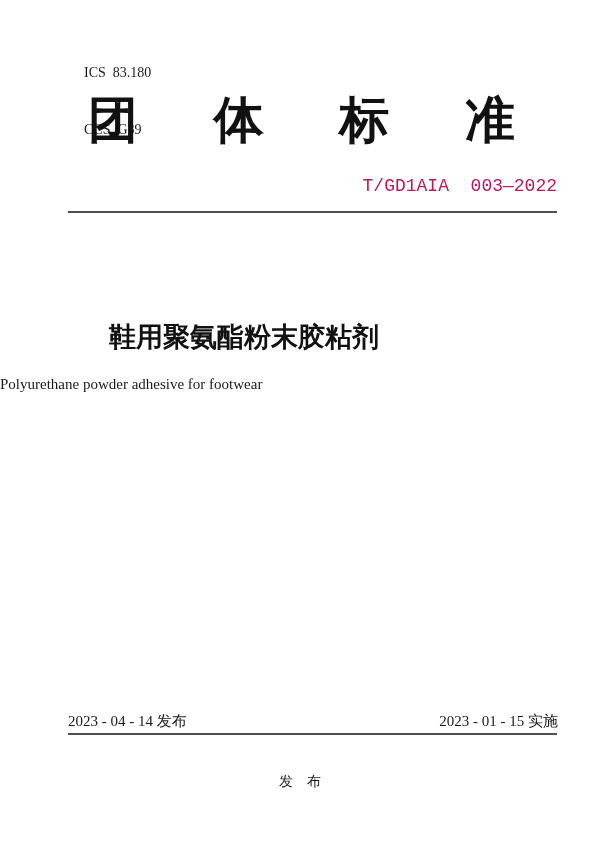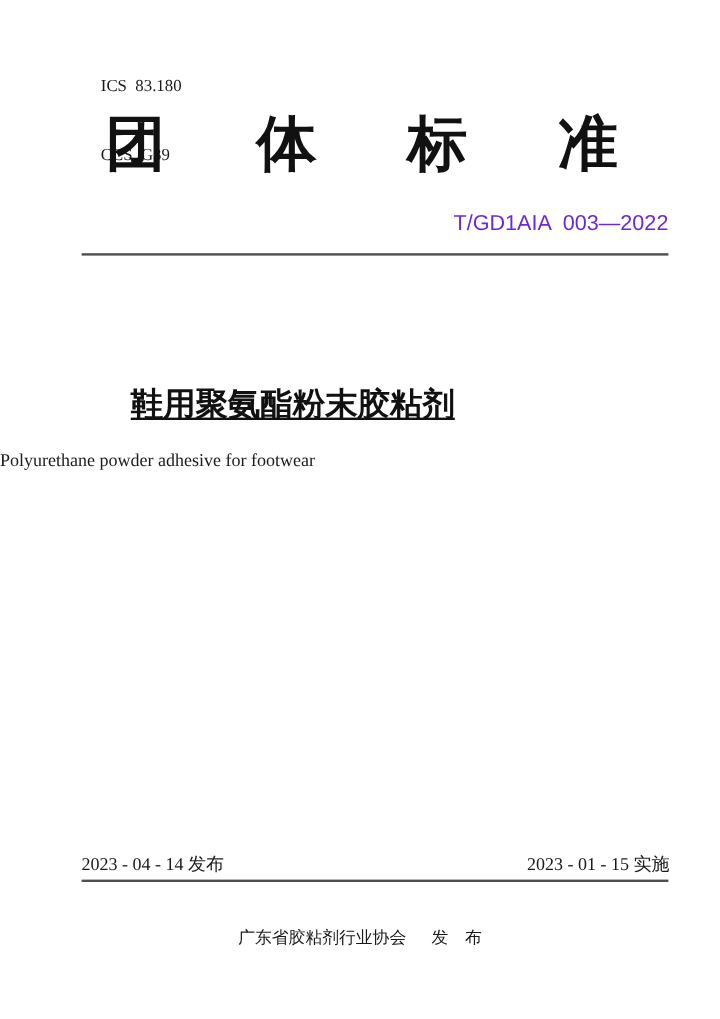--- a/index.html
+++ b/index.html
@@ -41,24 +41,24 @@
     line-height: 56px;
     font-weight: bold;
     color: #111111;
   }
 
   
   .std-number {
     position: absolute;
     top: 176px;
     right: 43px;
-    font-family: Liberation Sans, sans-serif;
+    font-family: Liberation Mono, monospace;
     font-size: 18px;
     white-space: pre;
-    color: #6d28d9;
+    color: #be185d;
   }
 
   .rule {
     position: absolute;
     left: 68px;
     width: 489px;
     height: 2px;
     background: #4f4f4f;
   }
   .rule-top { top: 211px; }
@@ -68,21 +68,20 @@
   .title-zh {
     position: absolute;
     top: 318px;
     left: 0;
     width: 488px;
     text-align: center;
     font-size: 27px;
     line-height: 38px;
     font-weight: bold;
     color: #111111;
-    text-decoration: underline;
   }
   .title-en {
     position: absolute;
     top: 374px;
     left: 0;
     width: 600px;
     font-family: "Liberation Serif", "DejaVu Serif", serif;
     font-size: 15px;
     line-height: 20px;
     color: #1a1a1a;
@@ -144,17 +143,16 @@
   <div class="title-en">Polyurethane powder adhesive for footwear</div>
 
   <div class="dates-row">
     <span>2023 - 04 - 14 发布</span>
     <span>2023 - 01 - 15 实施</span>
   </div>
 
   <div class="rule rule-bottom"></div>
 
   <div class="publisher-row">
-    <span>广东省胶粘剂行业协会</span>
     <span>发　布</span>
   </div>
 
 </div>
 
 </body></html>

